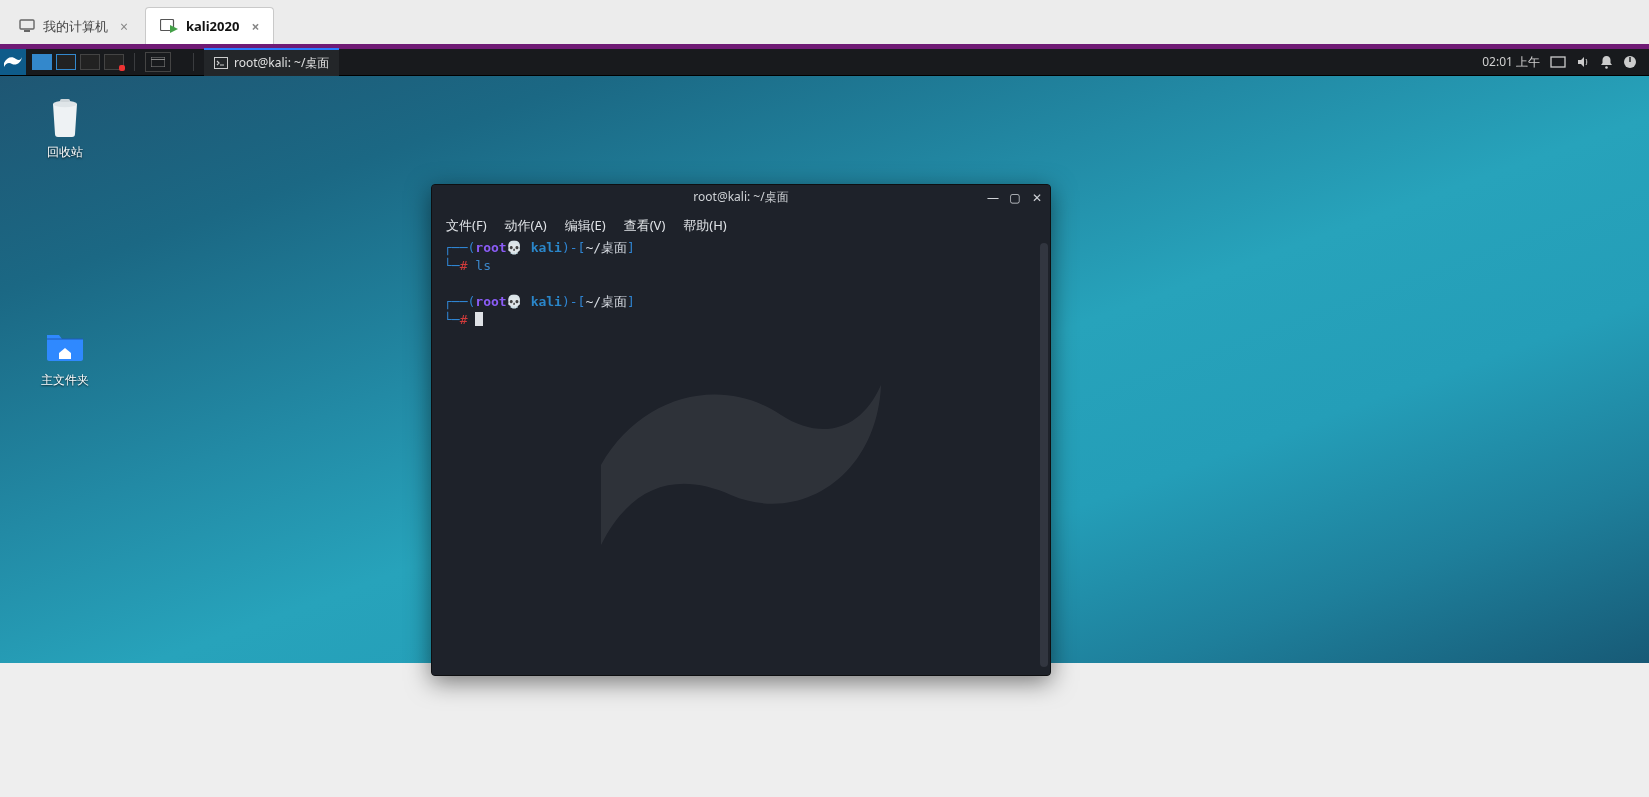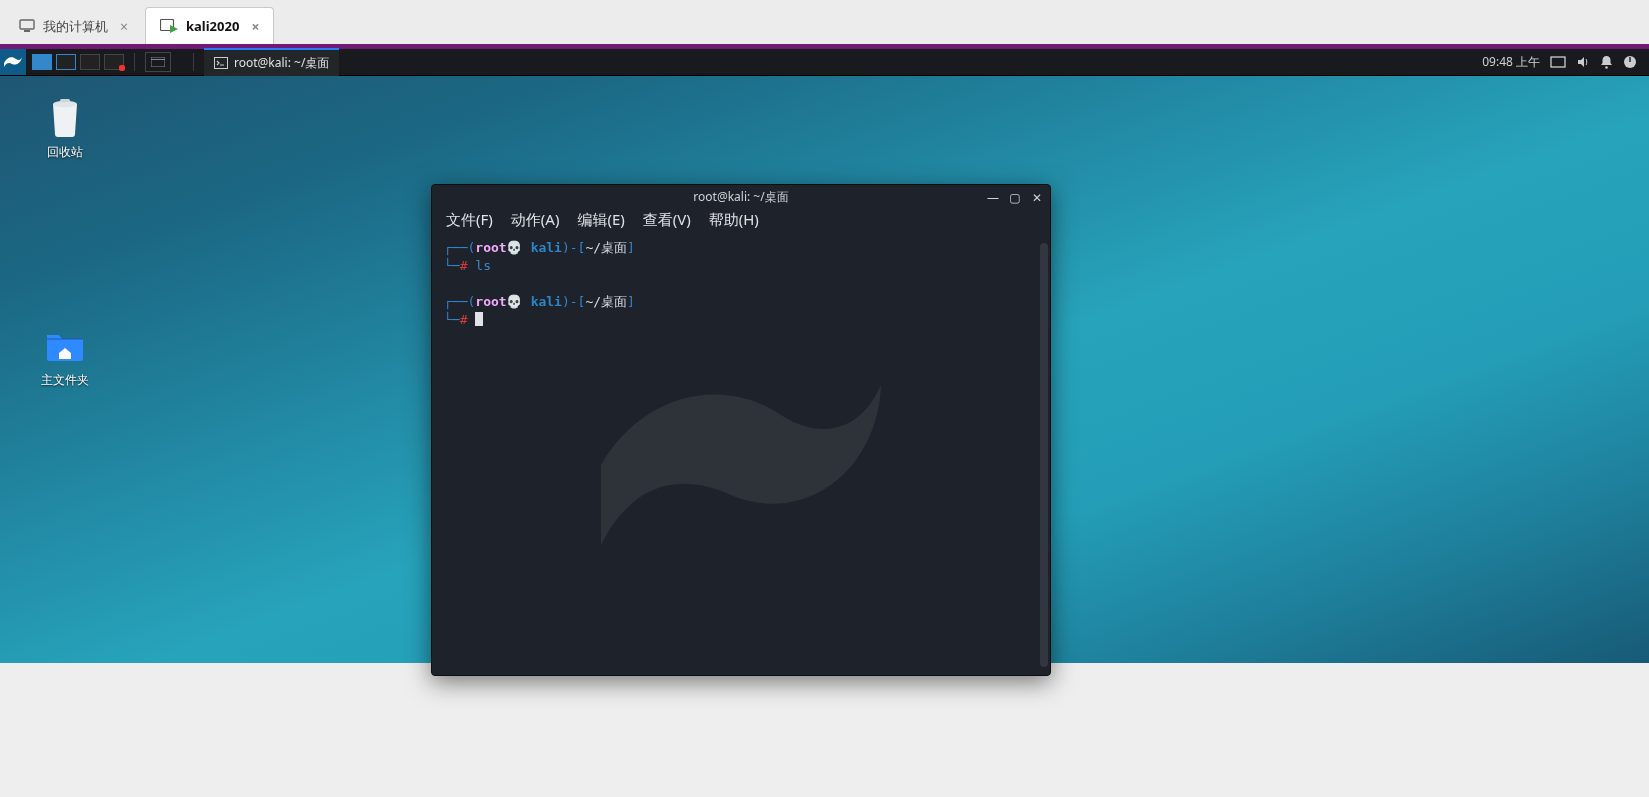--- a/index.html
+++ b/index.html
@@ -26,29 +26,29 @@
   .tray{display:flex;align-items:center;gap:10px;padding:0 12px;color:#d0d0d0;}
   .tray svg{display:block;}
   
   .desk-icon{position:absolute;width:90px;display:flex;flex-direction:column;align-items:center;gap:4px;color:#fff;font-size:12px;text-shadow:0 1px 2px rgba(0,0,0,.8);cursor:pointer;}
   .desk-icon .pic{width:40px;height:42px;display:flex;align-items:center;justify-content:center;}
   
   .term-window{position:absolute;left:431px;top:135px;width:618px;height:490px;background:#1e222a;border:1px solid #0e0f11;border-radius:4px;box-shadow:0 6px 24px rgba(0,0,0,.5);display:flex;flex-direction:column;overflow:hidden;}
   .term-title{height:24px;background:#1e222a;color:#cfd2d6;font-size:12px;display:flex;align-items:center;justify-content:center;position:relative;}
   .term-ctrls{position:absolute;right:6px;top:0;height:24px;display:flex;align-items:center;gap:8px;color:#cfd2d6;}
   .term-ctrls span{cursor:pointer;width:14px;text-align:center;}
-  .term-menu{height:26px;display:flex;align-items:flex-start;gap:18px;padding:0 14px;color:#dfe2e6;font-size:15px;}
+  .term-menu{height:26px;display:flex;align-items:flex-end;gap:18px;padding:0 14px;color:#dfe2e6;font-size:13px;}
   .term-menu span{cursor:pointer;}
   .term-body{flex:1;position:relative;background:#1e222a;font-family:"Consolas","Noto Mono",monospace;font-size:13px;line-height:18px;padding:4px 12px;color:#cfd2d6;}
   .term-scroll{position:absolute;right:2px;top:8px;bottom:8px;width:8px;background:#323640;border-radius:4px;}
   
   .dragon{position:absolute;left:50%;top:50%;transform:translate(-50%,-50%);opacity:.07;pointer-events:none;}
   
   .p-br{color:#2f84d1;}
-  .p-root{color:#f0abfc;font-weight:700;}
+  .p-root{color:#8b5cf6;font-weight:700;}
   .p-host{color:#2a86c9;font-weight:700;}
   .p-path{color:#d8dde3;}
   .p-hash{color:#d23b3b;}
   .p-cmd{color:#3b86c9;}
   .cursor-block{display:inline-block;width:8px;height:14px;background:#dfe2e6;vertical-align:-2px;}
 </style>
 </head>
 <body>
 
 <div class="vm-tabs">
@@ -94,21 +94,21 @@
     <div class="panel-sep"></div>
     <div class="task-btn">
       <svg width="14" height="12" viewBox="0 0 14 12">
           <rect x="0.5" y="0.5" width="13" height="11" fill="none" stroke="#ccc"></rect>
           <path d="M3 4l2 2-2 2M6 8h4" stroke="#ccc" stroke-width="1.2" fill="none"></path>
         </svg>
       <span>root@kali: ~/桌面</span>
     </div>
     <div class="panel-spacer"></div>
     <div class="tray">
-      <span>09:48 上午</span>
+      <span>02:01 上午</span>
       <svg width="16" height="12" viewBox="0 0 16 12">
           <rect x="1" y="1" width="14" height="10" fill="none" stroke="#ccc" stroke-width="1.3"></rect>
         </svg>
       <svg width="14" height="14" viewBox="0 0 14 14">
           <path d="M2 5h3l3-3v10l-3-3H2z" fill="#ccc"></path>
           <path d="M10 4c1 1 1 5 0 6" stroke="#ccc" fill="none"></path>
         </svg>
       <svg width="13" height="14" viewBox="0 0 13 14">
           <path d="M6.5 1c2.5 0 4 2 4 4v3l1.5 2h-11l1.5-2V5c0-2 1.5-4 4-4z" fill="#ccc"></path>
           <circle cx="6.5" cy="12.5" r="1.3" fill="#ccc"></circle>

